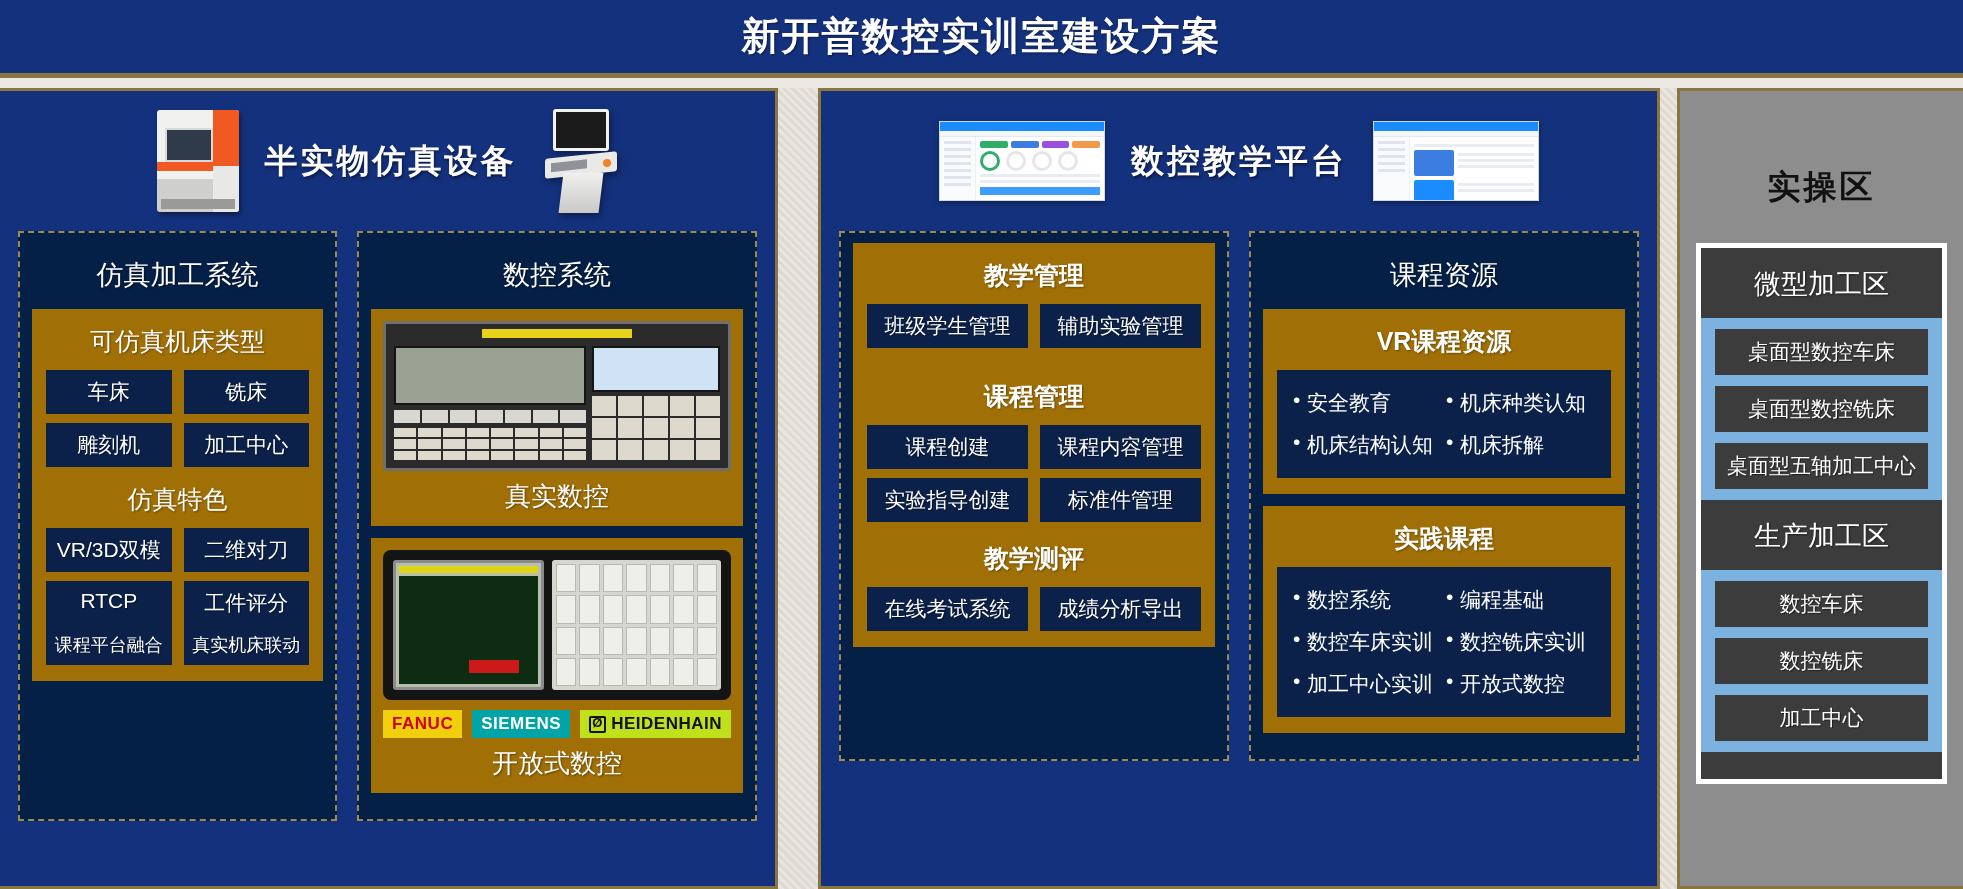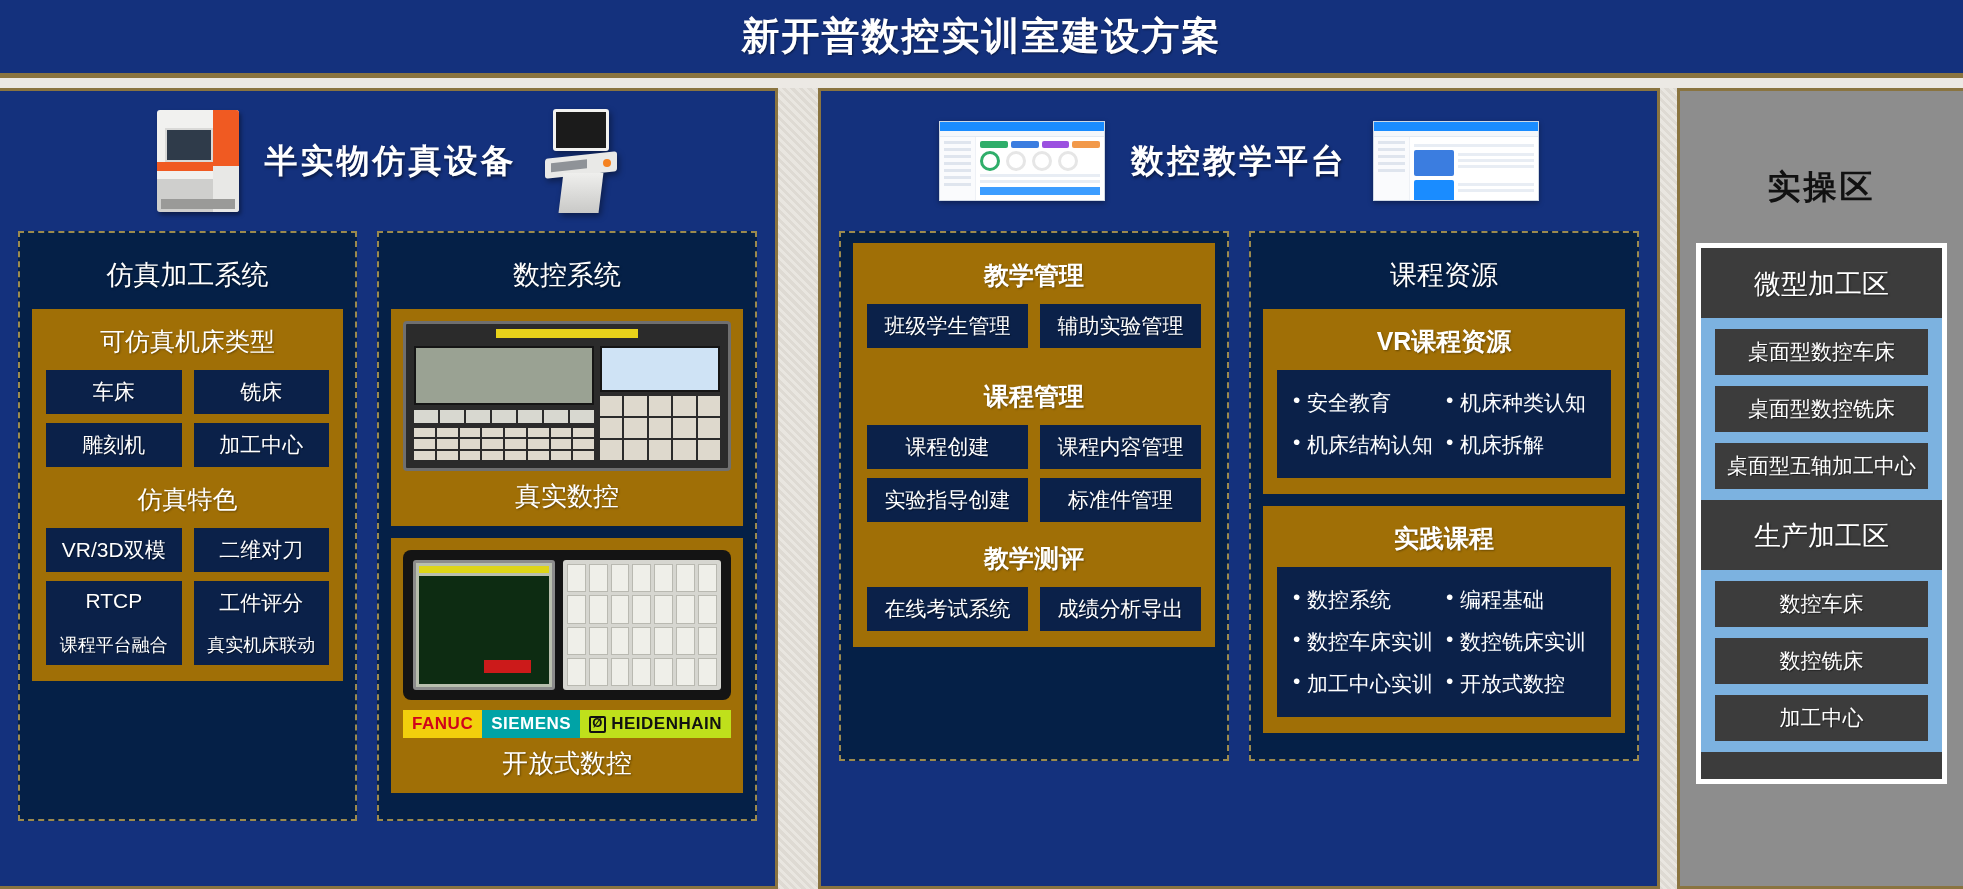--- a/index.html
+++ b/index.html
@@ -158,21 +158,21 @@
   .ocnc .lcd{ width:46%; background:#b9bfae; border:3px solid #8b8b8b; border-radius:3px;
     display:flex; flex-direction:column; padding:3px;}
   .ocnc .lcd .bar{ height:7px; background:#ded518;}
   .ocnc .lcd .inner{ flex:1; background:#0d2c12; margin-top:3px; position:relative;}
   .ocnc .lcd .inner:after{ content:""; position:absolute; right:14%; bottom:10%;
      width:36%; height:12%; background:#cc1a1a;}
   .ocnc .keys{ flex:1; background:#d6d6d0; border-radius:3px;
      display:grid; grid-template-columns:repeat(7,1fr); grid-auto-rows:1fr; gap:3px; padding:4px;}
   .ocnc .keys i{ background:#efefe9; border:1px solid #b9b9b1;}
 
-  .brandrow{ display:flex; justify-content:center; align-items:center; margin-top:10px;}
+  .brandrow{ display:flex; gap:10px; justify-content:center; align-items:center; margin-top:10px;}
   .brand{ font-size:17px; font-weight:bold; padding:4px 9px; letter-spacing:.5px;}
   .brand.fanuc{ background:#f2cf0c; color:#d0021b; }
   .brand.siemens{ background:#00a3a6; color:#fff; }
   .brand.heiden{ background:#bfe01b; color:#111; display:flex; align-items:center; gap:5px;}
   .heiden-mark{ display:inline-block; width:17px;height:17px;border:2px solid #111;
      border-radius:2px; position:relative;}
   .heiden-mark:after{ content:"Ø"; position:absolute; left:1px; top:-3px; font-size:13px;}
 
   
   .pz-wrap{ margin:0 16px; background:#3c3c3c; border:5px solid #ffffff; padding:0 0 27px;}

